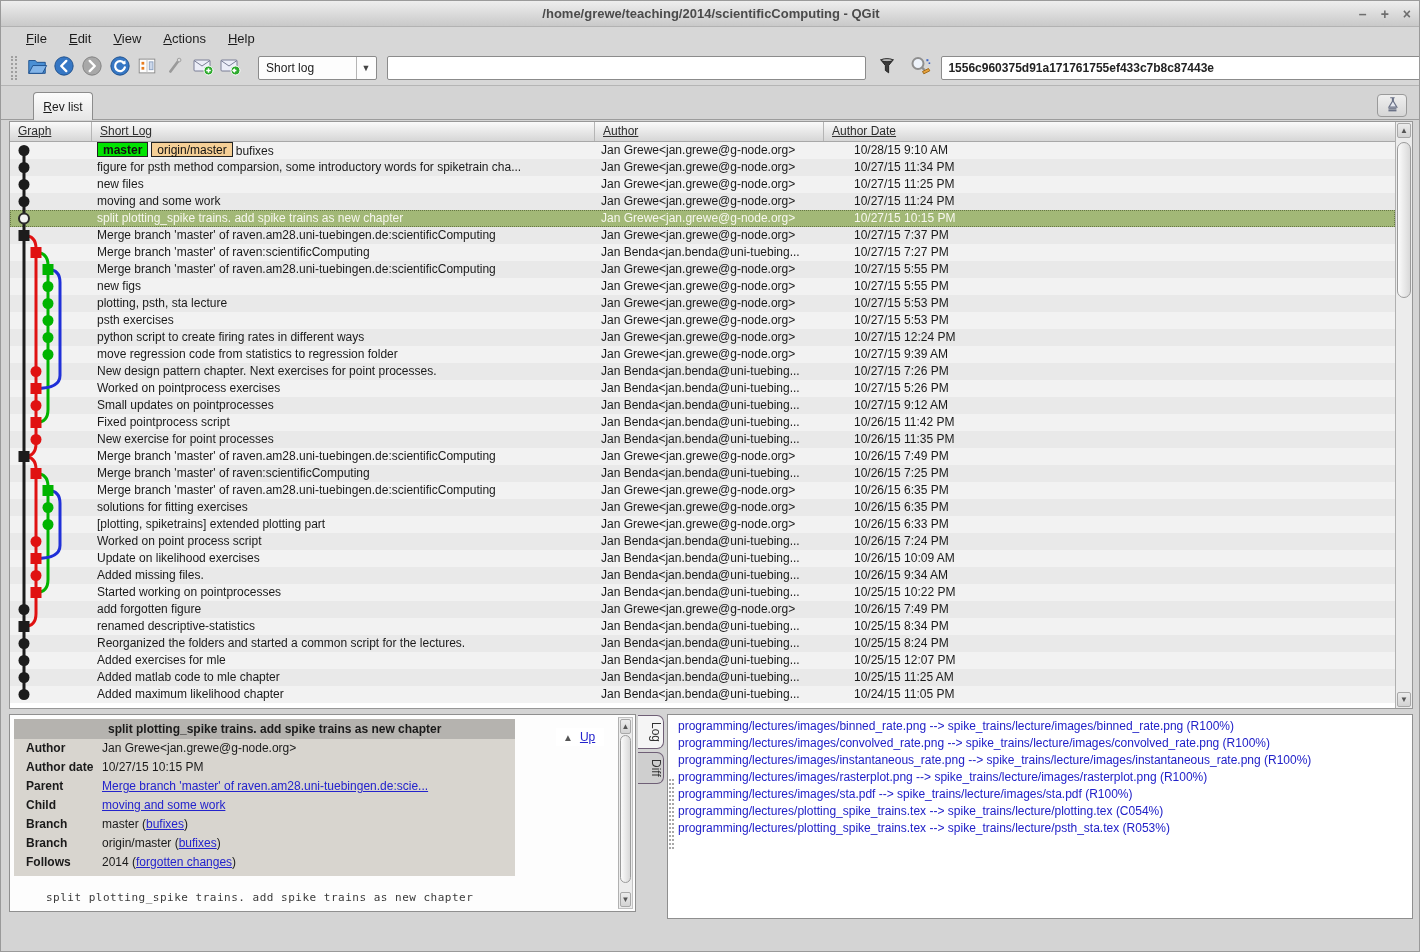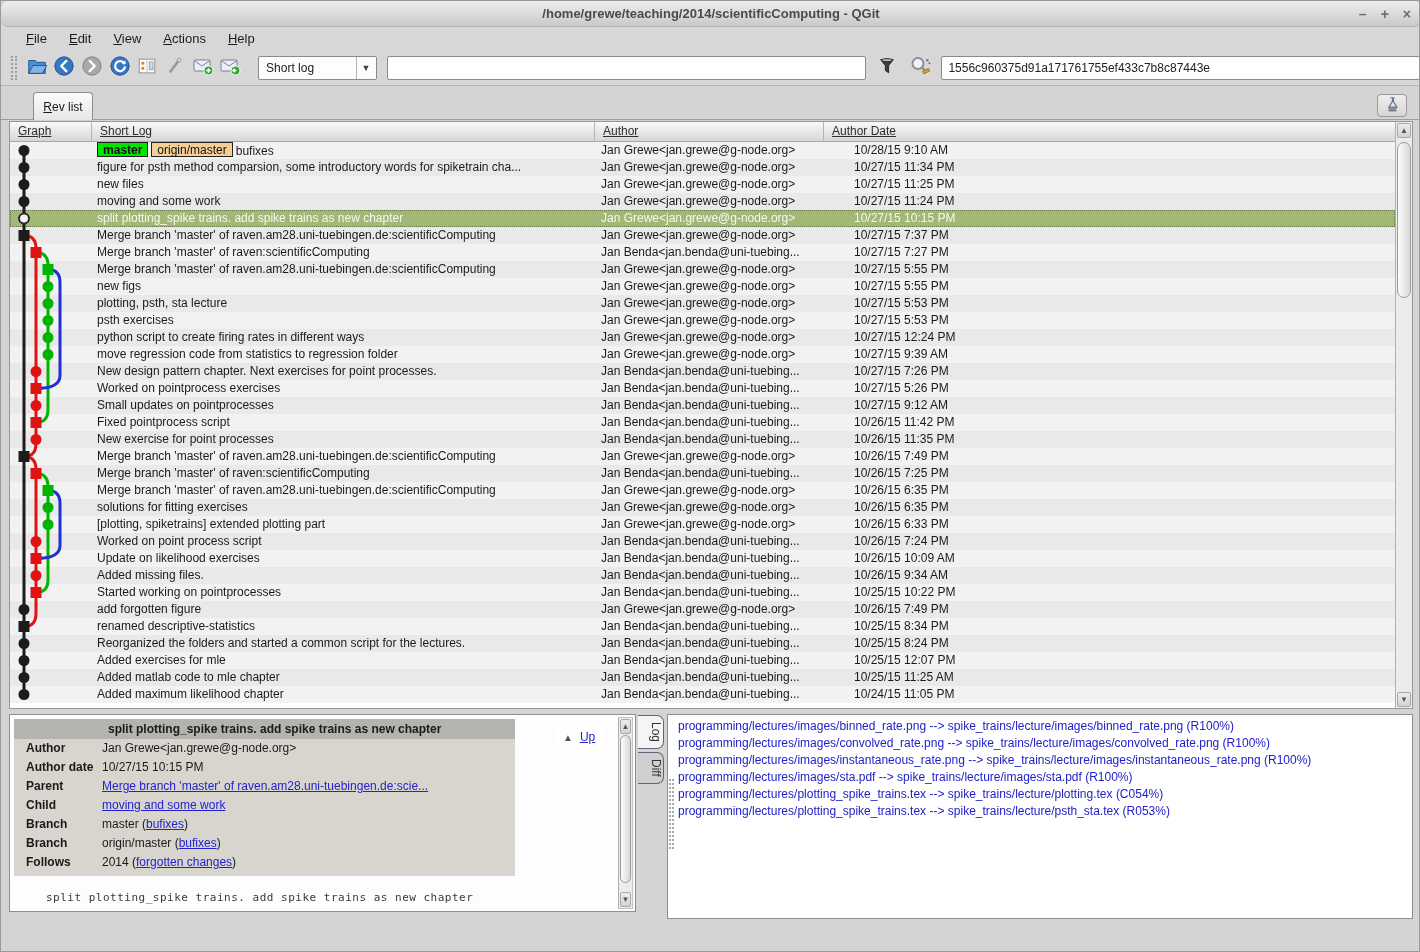--- a/index.html
+++ b/index.html
@@ -10,21 +10,21 @@
     font-family: "Liberation Sans","DejaVu Sans",sans-serif;
     color:#1a1a1a;
     overflow: hidden;
     border:1px solid #9a9a9a;
   }
   
   .titlebar {
     position:absolute; left:0; top:0; width:1420px; height:26px;
     background: linear-gradient(#eeeeee,#c9c9c9);
     border-bottom:1px solid #b2b2b2;
-    display:flex; align-items:center; justify-content:center;border-radius:8px;
+    display:flex; align-items:center; justify-content:center;
   }
   .title-text { font-size:13px; font-weight:bold; color:#4b4b4b; }
   .win-controls { position:absolute; right:10px; top:0; height:26px; display:flex; gap:14px; align-items:center; }
   .win-btn { color:#6e6e6e; font-size:14px; font-weight:bold; cursor:default; line-height:26px; }
   
   .menubar {
     position:absolute; left:0; top:26px; width:1420px; height:23px;
     background:#d7d7d7; display:flex; align-items:center; padding-left:16px; gap:4px;
   }
   .menu-item { font-size:13px; padding:2px 9px; color:#1c1c1c; }
@@ -44,21 +44,21 @@
     font-size:12px; padding-left:7px; position:relative;
   }
   .combo-arrow { position:absolute; right:0; top:0; width:20px; height:22px;
     border-left:1px solid #b5b5b5; display:flex; align-items:center; justify-content:center;
     font-size:9px; color:#444; }
   .tb-input {
     height:24px; background:#fff; border:1px solid #8b8b8b; border-radius:2px;
     font-size:12px; padding:0 6px; font-family:"Liberation Sans","DejaVu Sans",sans-serif;
   }
   .filter-input { width:486px; margin-left:10px; }
-  .sha-input { width:486px; margin-left:8px; color:#222; }
+  .sha-input { width:486px; margin-left:8px; color:#222;font-weight:bold; }
   
   .tabline { position:absolute; left:0; top:118px; width:1420px; height:1px; background:#9c9c9c; }
   .revtab {
     position:absolute; left:10px; top:91px; width:60px; height:28px;
     background:linear-gradient(#fcfcfc,#e6e6e6);
     border:1px solid #8c8c8c; border-bottom:none; border-radius:4px 4px 0 0;
     display:flex; align-items:center; justify-content:center; font-size:12px; z-index:3;margin-left:22px;
   }
   .corner-btn {
     position:absolute; right:12px; top:93px; width:30px; height:23px;
@@ -548,17 +548,18 @@
   <div class="side-tab active">Log</div>
   <div class="side-tab inactive">Diff</div>
 </div>
 
 <div class="right-panel">
   <div class="diff-handle"></div>
   <div class="diff-lines">
       <div class="diff-line">programming/lectures/images/binned_rate.png --&gt; spike_trains/lecture/images/binned_rate.png (R100%)</div>
       <div class="diff-line">programming/lectures/images/convolved_rate.png --&gt; spike_trains/lecture/images/convolved_rate.png (R100%)</div>
       <div class="diff-line">programming/lectures/images/instantaneous_rate.png --&gt; spike_trains/lecture/images/instantaneous_rate.png (R100%)</div>
+      <div class="diff-line">programming/lectures/images/rasterplot.png --&gt; spike_trains/lecture/images/rasterplot.png (R100%)</div>
       <div class="diff-line">programming/lectures/images/sta.pdf --&gt; spike_trains/lecture/images/sta.pdf (R100%)</div>
       <div class="diff-line">programming/lectures/plotting_spike_trains.tex --&gt; spike_trains/lecture/plotting.tex (C054%)</div>
       <div class="diff-line">programming/lectures/plotting_spike_trains.tex --&gt; spike_trains/lecture/psth_sta.tex (R053%)</div>
     </div>
 </div>
 
 </body></html>

